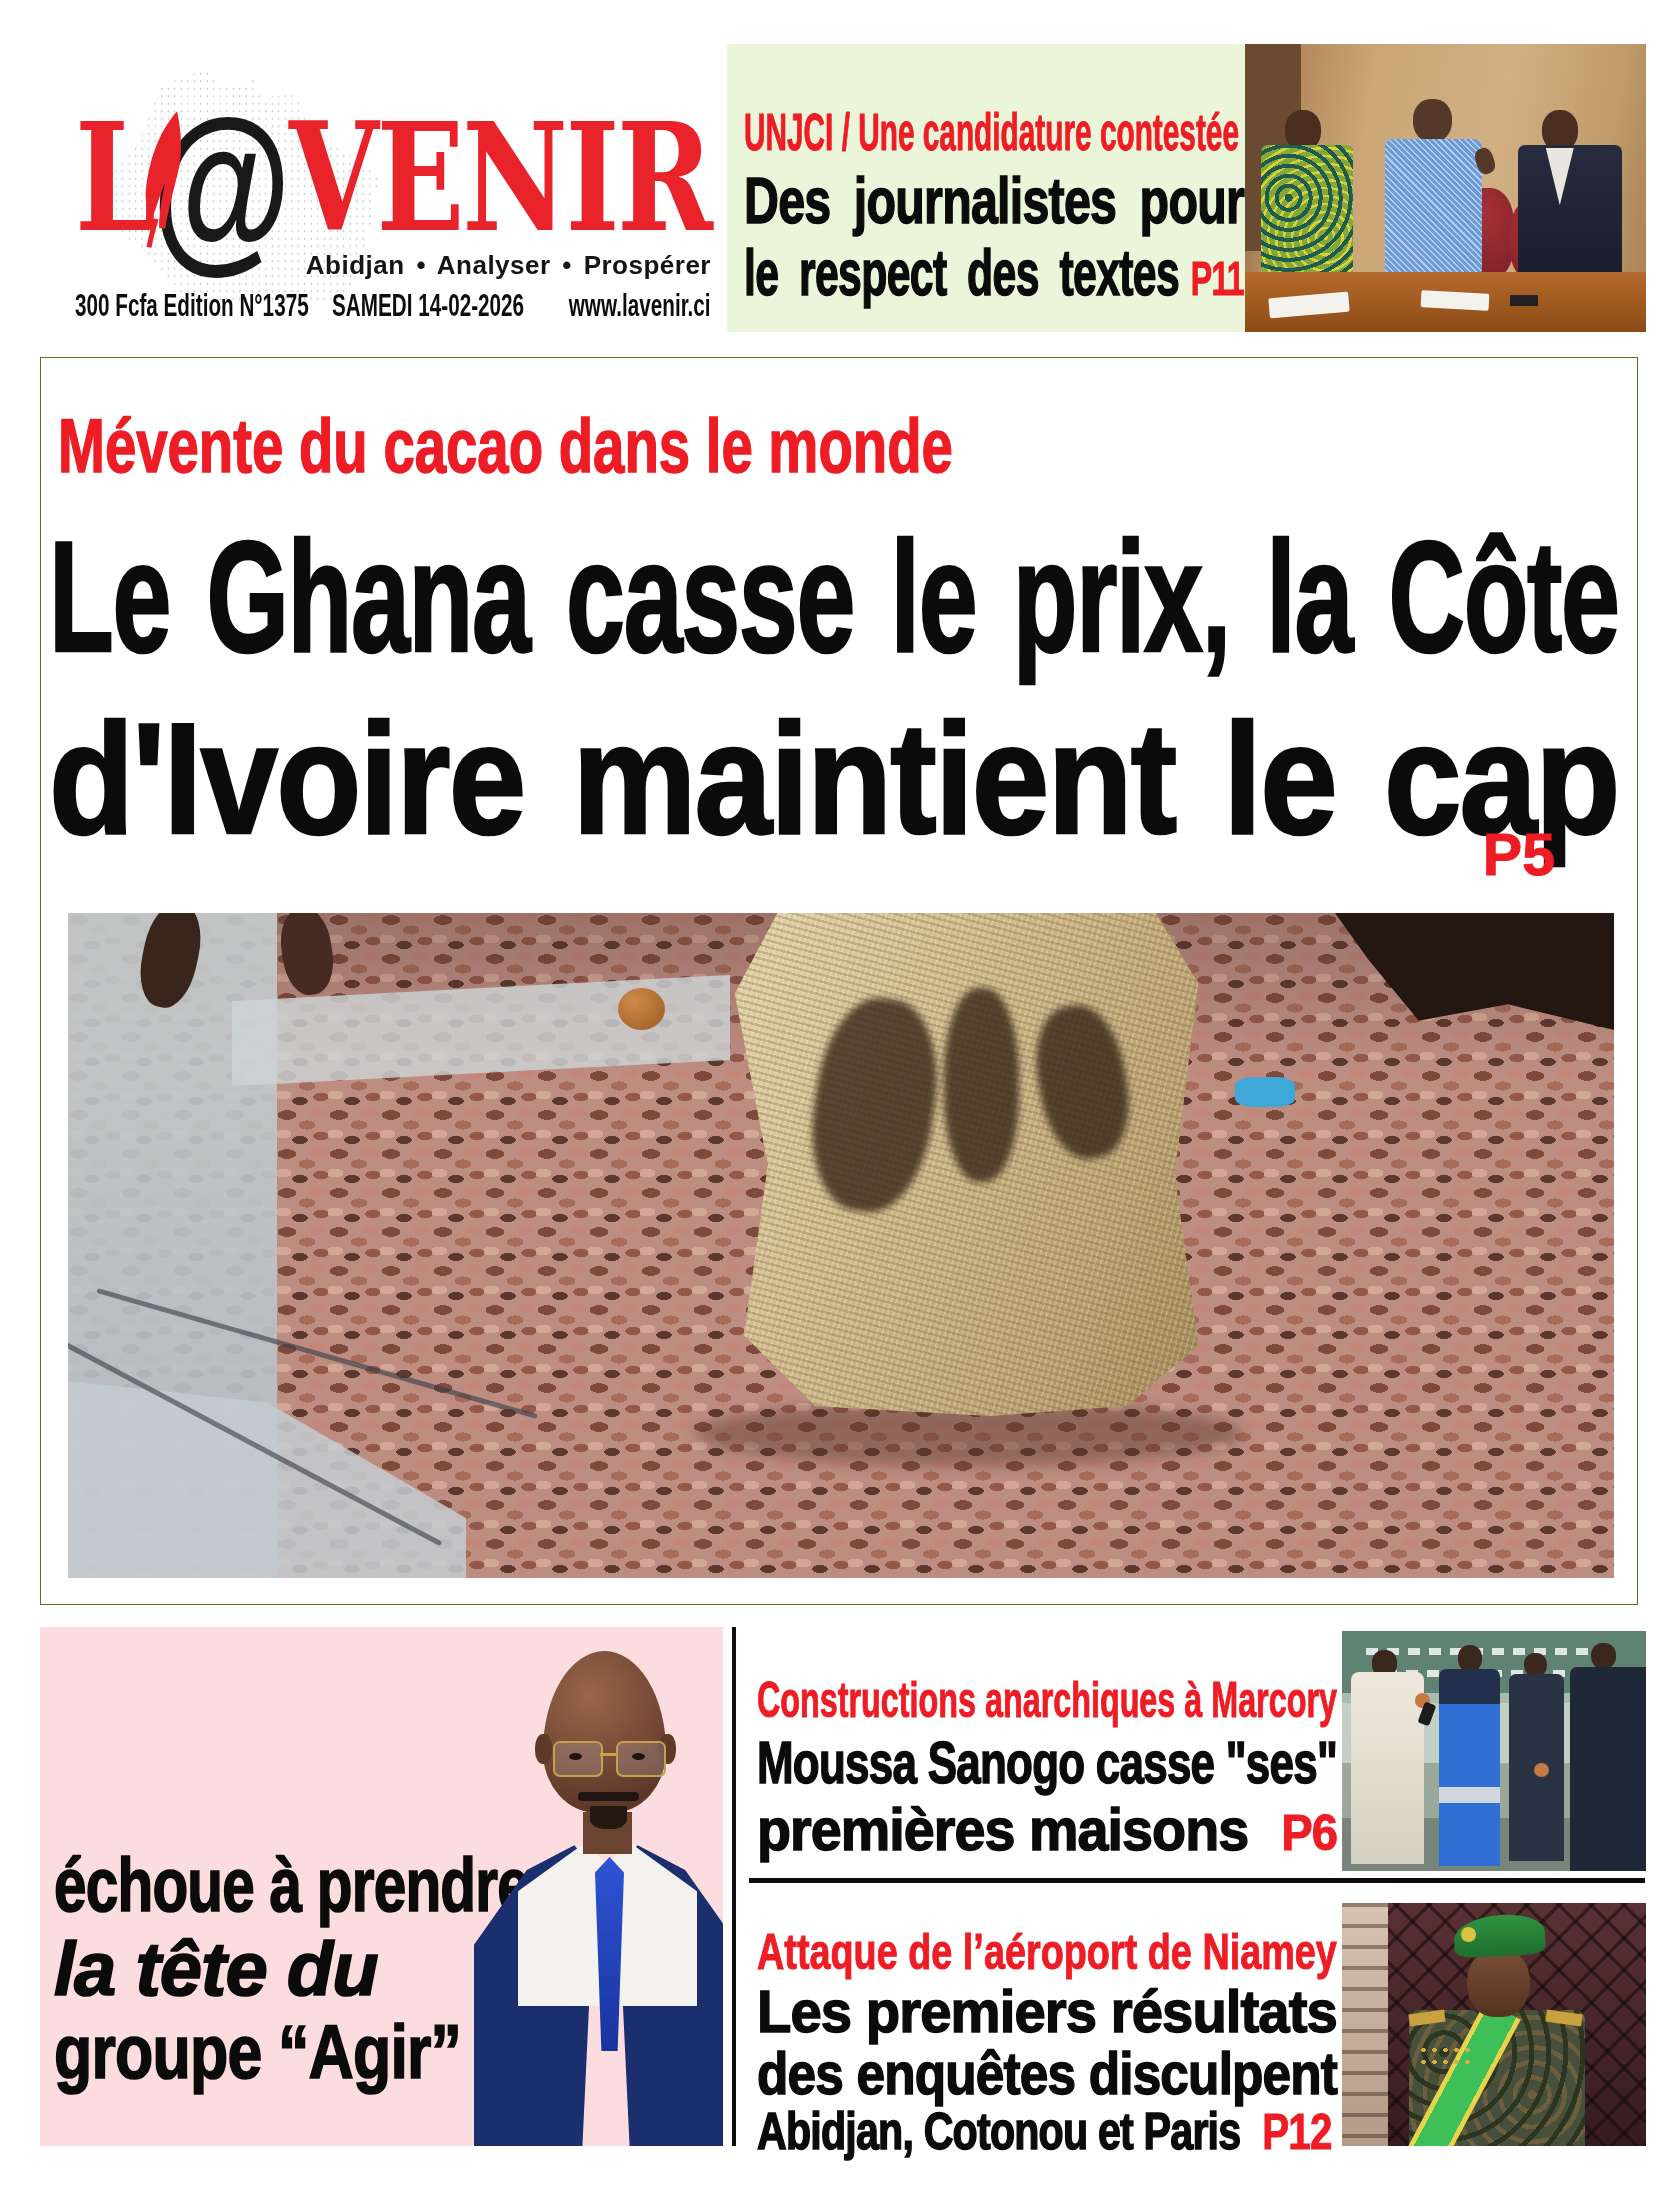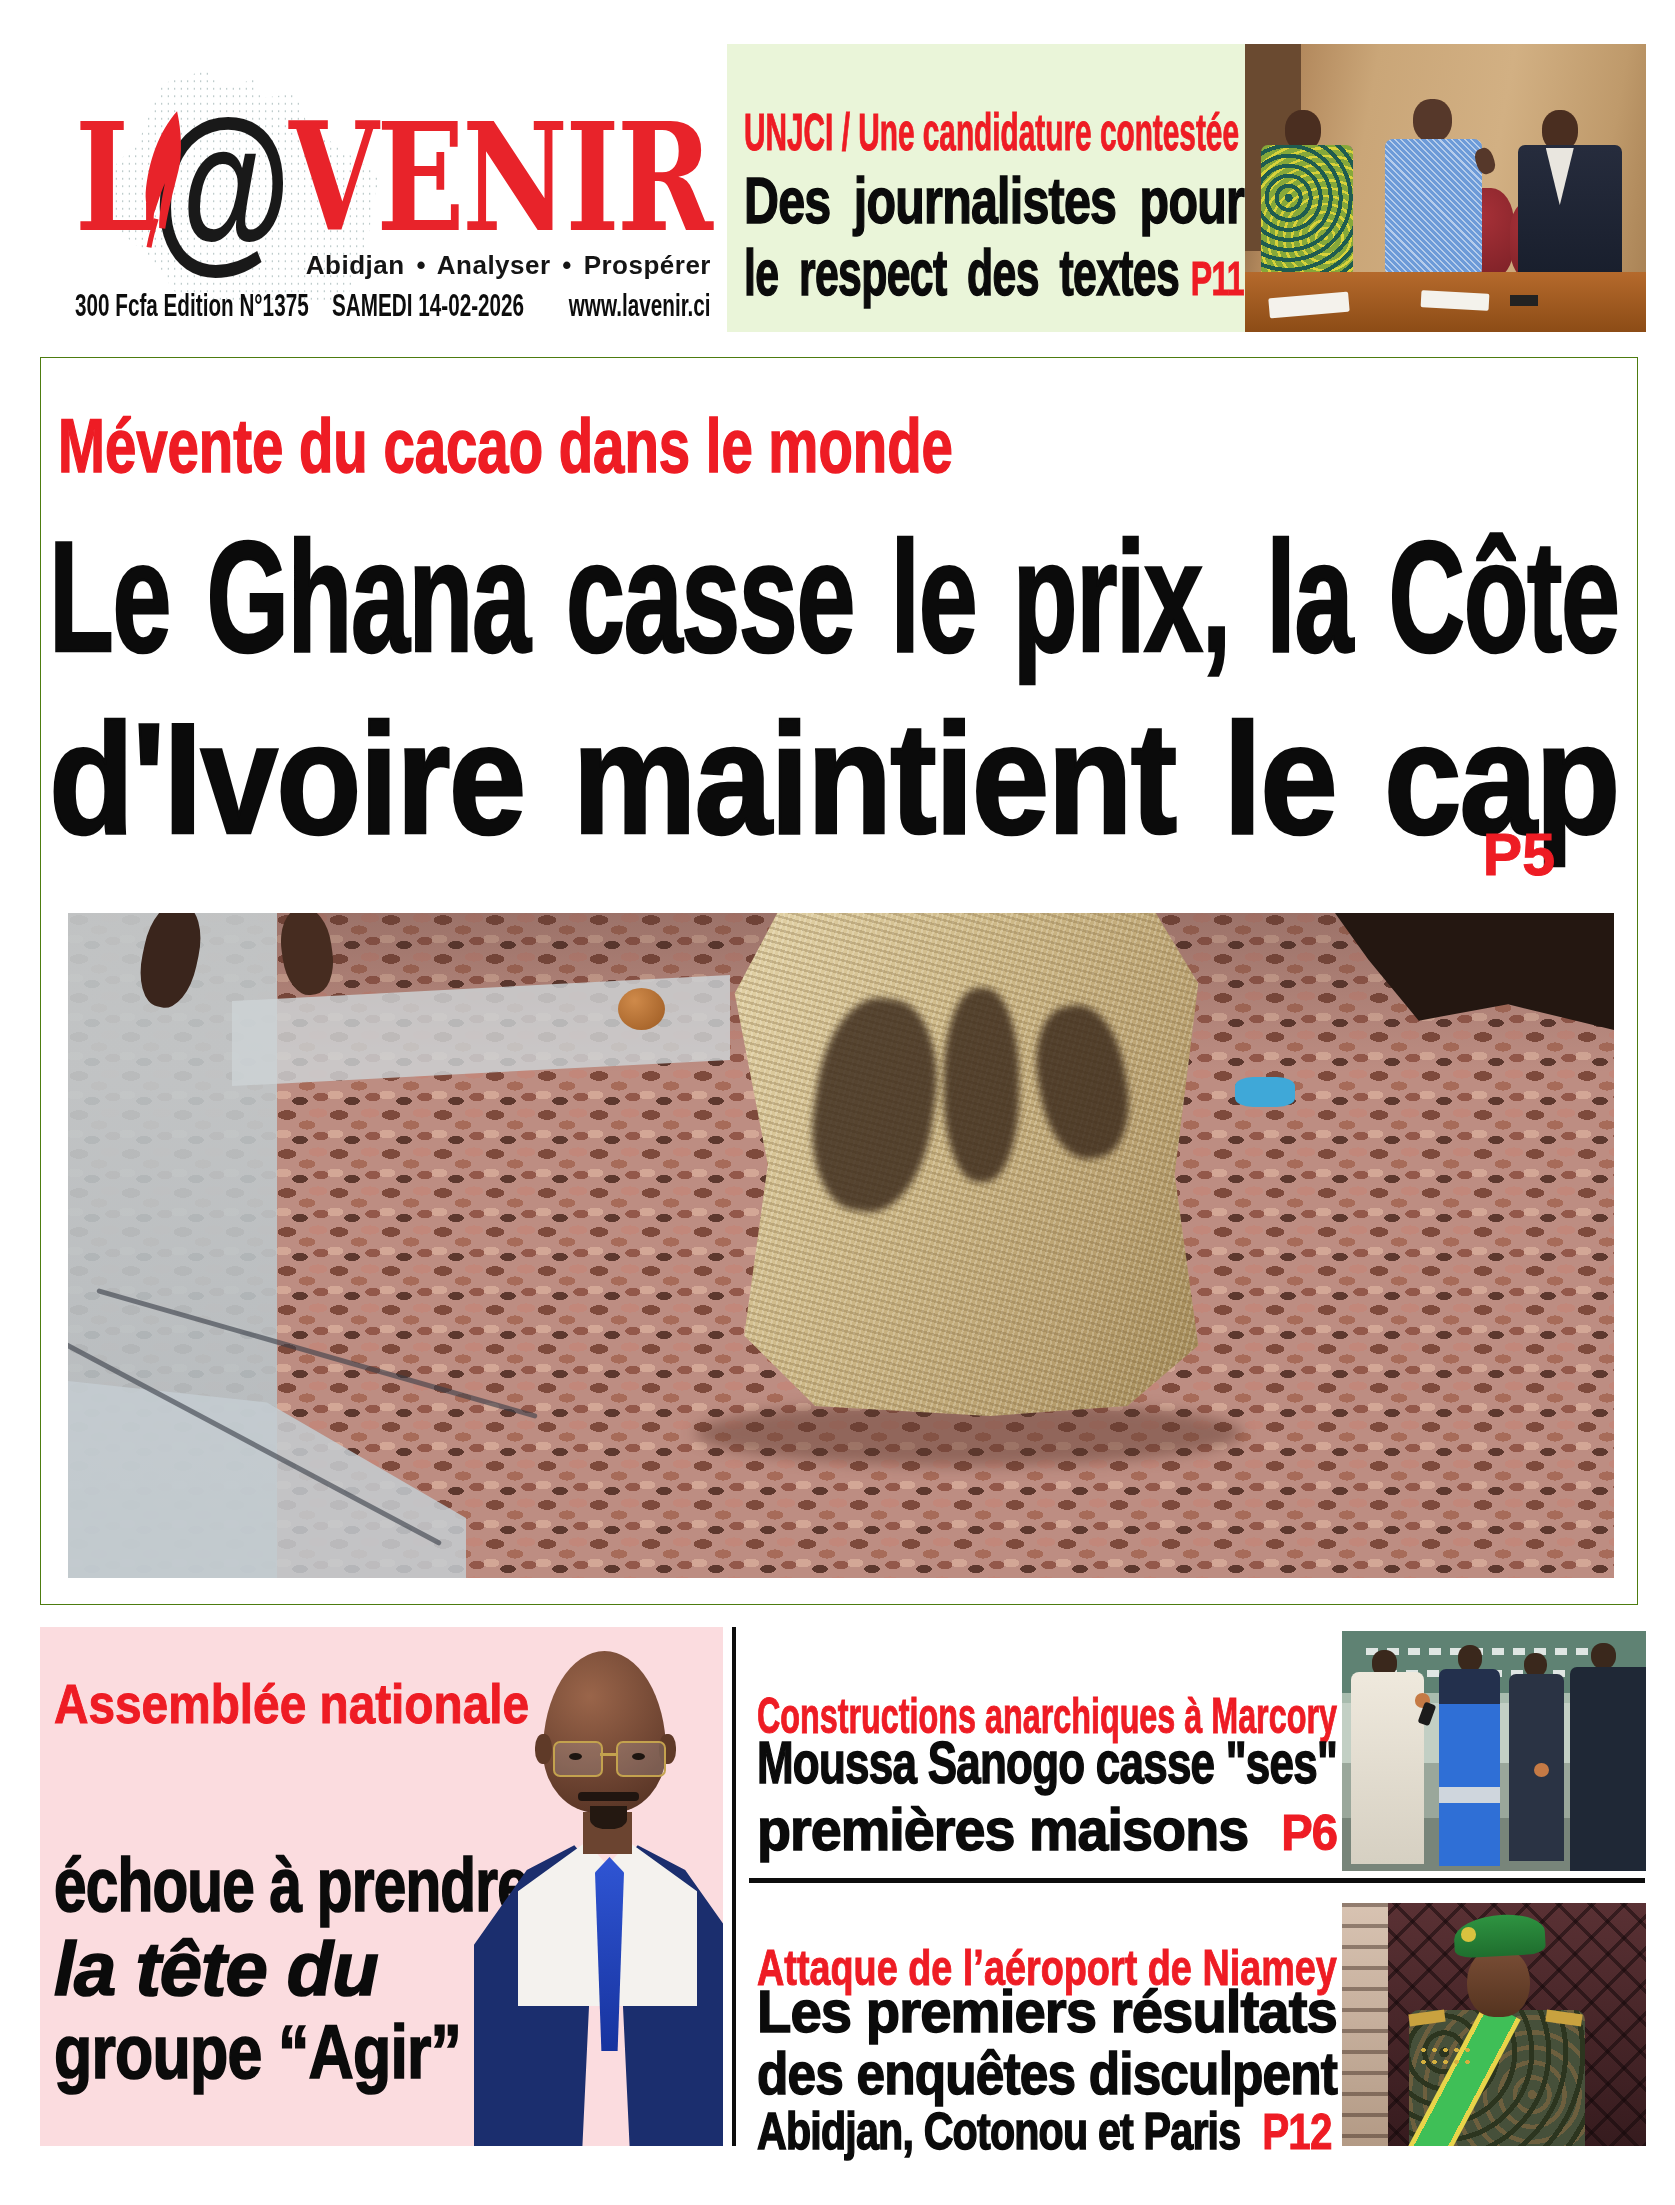--- a/index.html
+++ b/index.html
@@ -120,21 +120,21 @@
   .kp-goatee{left:101px;top:164px;width:37px;height:23px;background:#241811;border-radius:0 0 42% 42%;}
   .kp-neck{left:94px;top:170px;width:49px;height:42px;background:#6b4430;}
   .kp-shirt{left:29px;top:200px;width:179px;height:164px;background:#f4f2ee;
     clip-path:polygon(0 30%,38% 0,50% 14%,62% 0,100% 30%,100% 100%,0 100%);}
   .kp-tie{left:106px;top:215px;width:29px;height:194px;background:linear-gradient(#2f55d4,#17339e);
     clip-path:polygon(50% 0,100% 8%,78% 100%,22% 100%,0 8%);}
   .kp-suit{left:-15px;top:197px;width:264px;height:311px;background:#1b2e6e;
     clip-path:polygon(0 100%,0 34%,20% 10%,38% 2%,46% 10%,41% 100%,59% 100%,54% 10%,62% 2%,80% 10%,100% 34%,100% 100%);}
   .vdivider{left:732px;top:1627px;width:4px;height:519px;background:#0d0d0d;}
   .hdivider{left:749px;top:1878px;width:896px;height:4.5px;background:#0d0d0d;}
-  .rc-kick{width:578px;margin-top:16px;} .rc-kick .fitx{font-size:50px;}
+  .rc-kick{width:578px;} .rc-kick .fitx{font-size:50px;}
   .rc-line{width:578px;} .rc-line .fitx{font-size:59px;-webkit-text-stroke:1.5px currentColor;}
   .rc-line .pref{font-size:50px;}
   
   .mc{left:1342px;top:1631px;width:304px;height:240px;overflow:hidden;
     background:linear-gradient(180deg,#86a091 0 12%,#a8bcae 12% 30%,#c2cfc4 30% 55%,#9aa79b 55% 78%,#78857a 78% 100%);}
   .mc-banner{left:0;top:0;width:100%;height:26%;background:#5f8273;}
   .mc-txt{height:7px;background-image:repeating-linear-gradient(90deg,rgba(255,255,255,.8) 0 12px,transparent 12px 21px);}
   .mc-head{background:#3a281c;border-radius:46%;}
   .mc-b1{left:3%;top:17%;width:24%;height:80%;background:linear-gradient(#efe9dd,#d6d0c2);border-radius:8px 8px 0 0;}
   .mc-hand{background:#c57a45;border-radius:50%;}
@@ -251,23 +251,20 @@
         <div class="abs smg" style="left:85px;top:85px;width:119px;height:214px;transform:rotate(8deg);"></div>
         <div class="abs smg" style="left:214px;top:75px;width:75px;height:194px;"></div>
         <div class="abs smg" style="left:309px;top:92px;width:87px;height:154px;transform:rotate(-10deg);"></div>
       </div>
       <div class="abs dark-tr"></div>
       <div class="abs blue-bit"></div>
     </div>
   </section>
 
   <section class="abs pinkbox">
-    <div class="fitwrap pk-kick">
-      <span class="fitx kick red" style="transform: scale(0.8528, 1);">Assemblée nationale</span>
-    </div>
     <div class="fitwrap pk-line" style="top:214px;">
       <span class="fitx hv blk" style="transform: scale(0.7692, 1);">échoue à prendre</span>
     </div>
     <div class="fitwrap pk-line" style="top:298px;">
       <span class="fitx hv blk" style="transform: scale(1, 1); font-style: italic;">la tête du</span>
     </div>
     <div class="fitwrap pk-line" style="top:381px;">
       <span class="fitx hv blk" style="transform: scale(0.8247, 1);"><span>groupe “Agir”</span><span class="pref">P2</span></span>
     </div>
     <div class="abs kp">

